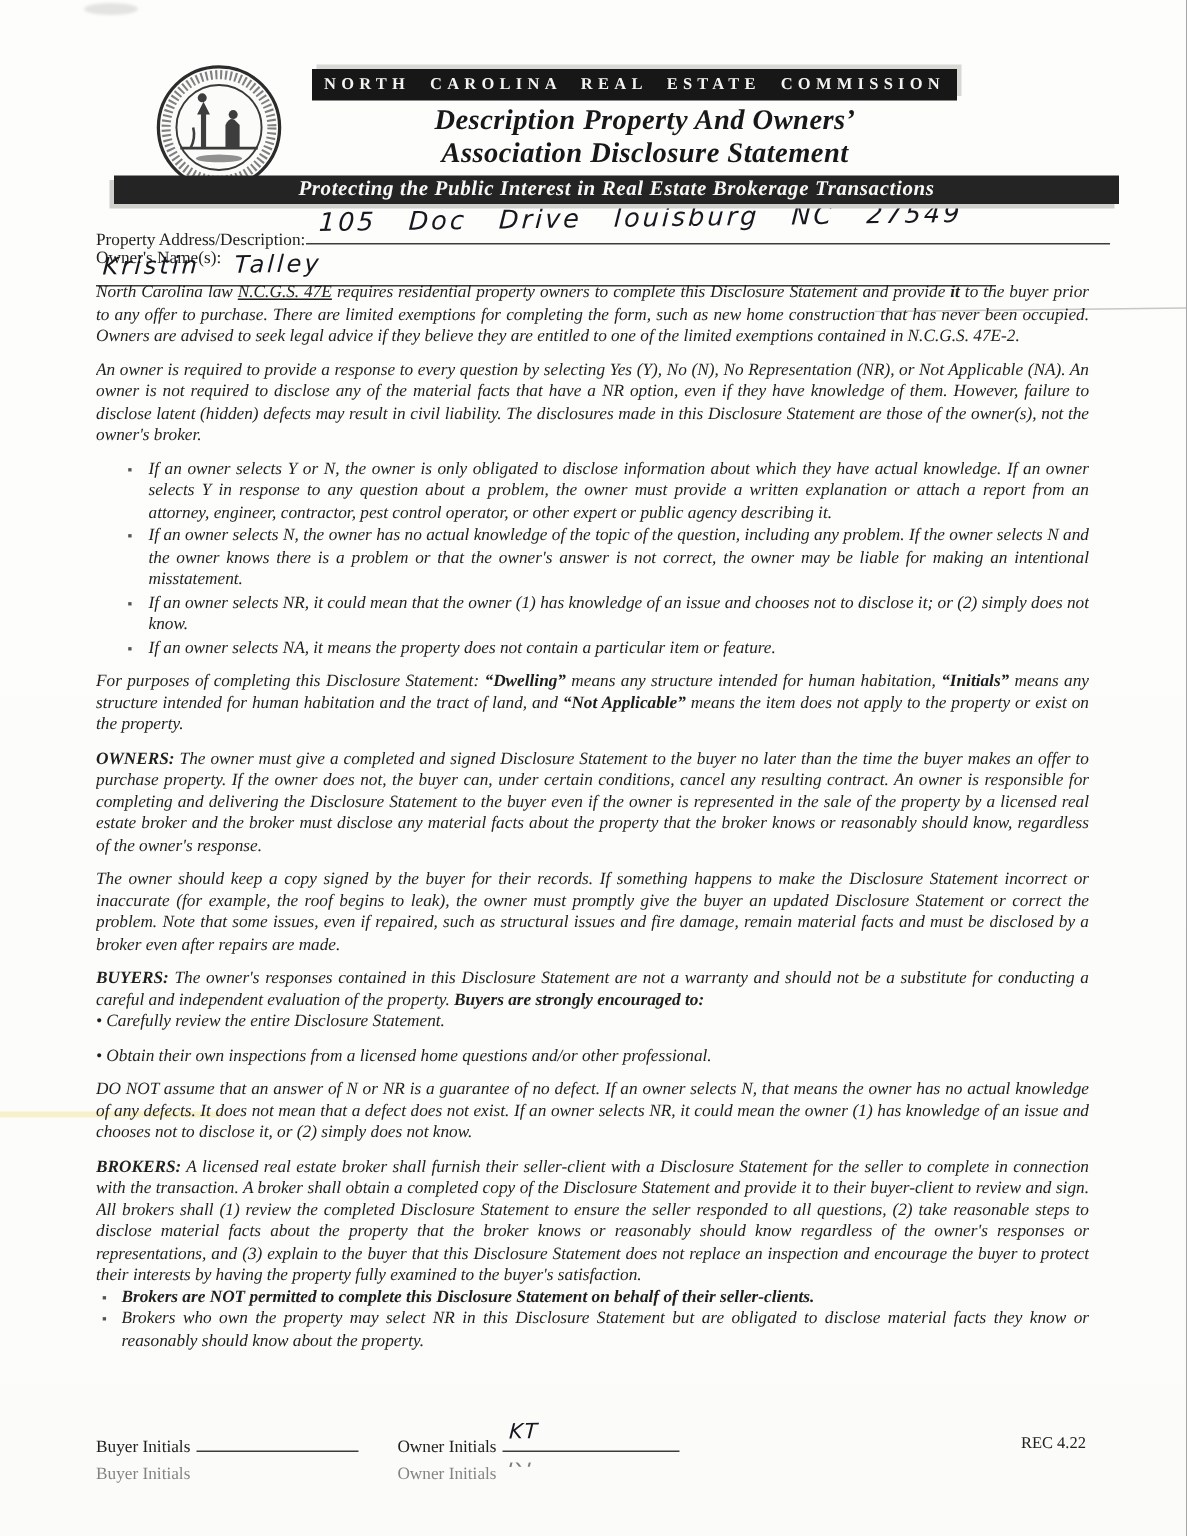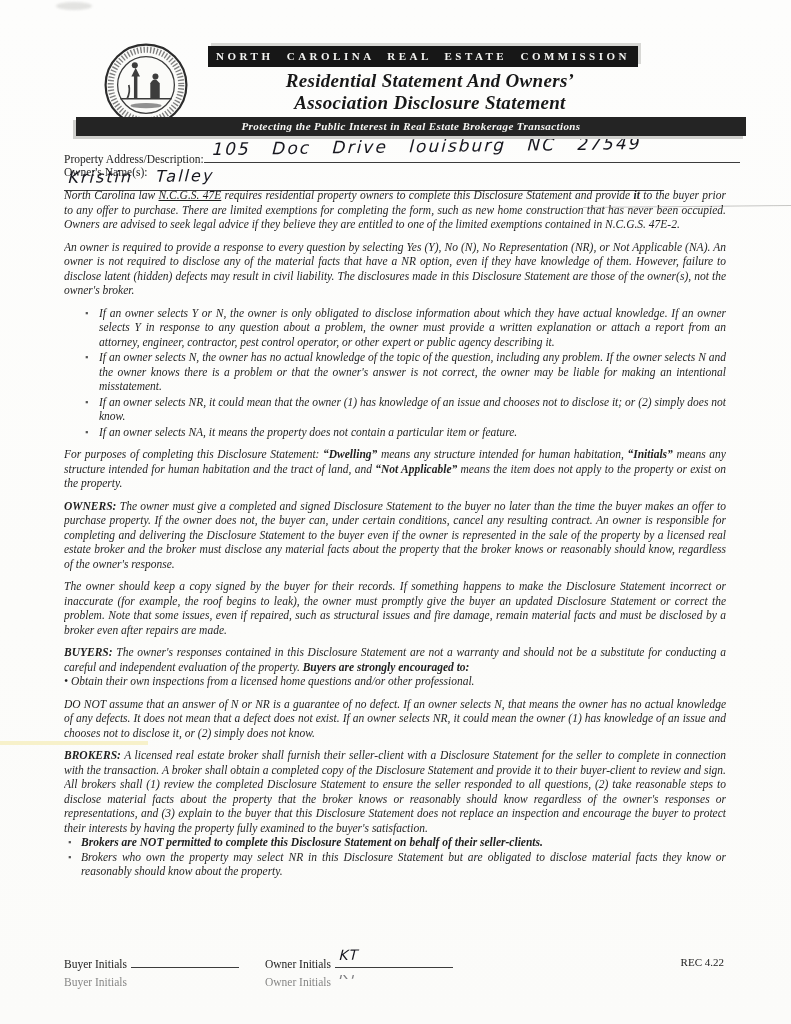--- a/index.html
+++ b/index.html
@@ -28,21 +28,21 @@
   .title1, .title2 {
     position:absolute; left:180px; width:500px; text-align:center;
     font-weight:bold; font-style:italic; font-size:19px; color:#181818;
     letter-spacing:.3px;
   }
   .title1 { top:70px; }
   .title2 { top:92px;font-style:italic; }
   .tagline-bar {
     position:absolute; left:76px; top:117px; width:670px; height:19px; z-index:2;
     background:#242424; color:#f8f8f6; text-align:center;
-    font-weight:bold; font-style:italic; font-size:11px; line-height:19px;
+    font-weight:bold; font-style:italic; font-size:14px; line-height:19px;
     letter-spacing:.4px; box-shadow:-3px 3px 0 #cfcfcc;
   }
   .field-row { position:absolute; left:64px; font-size:11.5px; color:#222; }
   .row-address { top:150px; width:682px; }
   .row-owner   { top:166px; width:682px; }
   .field-label { white-space:nowrap; }
   .fill-line {
     display:inline-block; position:relative; border-bottom:1.2px solid #3c3c3c;
     vertical-align:baseline; height:12px;
   }
@@ -102,21 +102,21 @@
       <line x1="20" y1="66" x2="80" y2="66" stroke="#3a3a3a" stroke-width="2"></line>
       <path d="M36 66 L36 40 L33 40 L38 30 L43 40 L40 40 L40 66 Z" fill="#3d3d3d"></path>
       <path d="M55 66 L55 48 Q58 42 62 44 L66 48 L66 66 Z" fill="#3d3d3d"></path>
       <circle cx="37" cy="27" r="3.5" fill="#3d3d3d"></circle>
       <circle cx="61" cy="40" r="3.5" fill="#3d3d3d"></circle>
       <path d="M28 66 Q32 58 30 50" stroke="#3d3d3d" stroke-width="2" fill="none"></path>
       <ellipse cx="50" cy="74" rx="18" ry="3" fill="#4a4a4a" opacity="0.6"></ellipse>
     </svg>
   </div>
   <div class="commission-bar">NORTH CAROLINA REAL ESTATE COMMISSION</div>
-  <div class="title1">Residential Statement And Owners’</div>
+  <div class="title1">Description Property And Owners’</div>
   <div class="title2">Association Disclosure Statement</div>
   <div class="tagline-bar">Protecting the Public Interest in Real Estate Brokerage Transactions</div>
 
   <div class="field-row row-address">
     <span class="field-label">Property Address/Description:</span><span class="fill-line addr"><span class="handwriting hw-address">105 Doc Drive louisburg NC 27549</span></span>
   </div>
   <div class="field-row row-owner">
     <span class="field-label">Owner's Name(s):</span><span class="fill-line own"><span class="handwriting hw-owner">Kristin Talley</span></span>
   </div>
 
@@ -133,20 +133,21 @@
       <div class="bullet-item">If an owner selects NA, it means the property does not contain a particular item or feature.</div>
     </div>
 
     <p><span>For purposes of completing this Disclosure Statement: </span><b>“Dwelling”</b><span> means any structure intended for human habitation, </span><b>“Initials”</b><span> means any structure intended for human habitation and the tract of land, and </span><b>“Not Applicable”</b><span> means the item does not apply to the property or exist on the property.</span></p>
 
     <p><b>OWNERS:</b><span> The owner must give a completed and signed Disclosure Statement to the buyer no later than the time the buyer makes an offer to purchase property. If the owner does not, the buyer can, under certain conditions, cancel any resulting contract. An owner is responsible for completing and delivering the Disclosure Statement to the buyer even if the owner is represented in the sale of the property by a licensed real estate broker and the broker must disclose any material facts about the property that the broker knows or reasonably should know, regardless of the owner's response.</span></p>
 
     <p>The owner should keep a copy signed by the buyer for their records. If something happens to make the Disclosure Statement incorrect or inaccurate (for example, the roof begins to leak), the owner must promptly give the buyer an updated Disclosure Statement or correct the problem. Note that some issues, even if repaired, such as structural issues and fire damage, remain material facts and must be disclosed by a broker even after repairs are made.</p>
 
     <p style="margin-bottom:0;"><b>BUYERS:</b><span> The owner's responses contained in this Disclosure Statement are not a warranty and should not be a substitute for conducting a careful and independent evaluation of the property. </span><b>Buyers are strongly encouraged to:</b></p>
+    <p class="dot-line">Carefully review the entire Disclosure Statement.</p>
     <p class="dot-line">Obtain their own inspections from a licensed home questions and/or other professional.</p>
     <p>DO NOT assume that an answer of N or NR is a guarantee of no defect. If an owner selects N, that means the owner has no actual knowledge of any defects. It does not mean that a defect does not exist. If an owner selects NR, it could mean the owner (1) has knowledge of an issue and chooses not to disclose it, or (2) simply does not know.</p>
 
     <p style="margin-bottom:0;"><b>BROKERS:</b><span> A licensed real estate broker shall furnish their seller-client with a Disclosure Statement for the seller to complete in connection with the transaction. A broker shall obtain a completed copy of the Disclosure Statement and provide it to their buyer-client to review and sign. All brokers shall (1) review the completed Disclosure Statement to ensure the seller responded to all questions, (2) take reasonable steps to disclose material facts about the property that the broker knows or reasonably should know regardless of the owner's responses or representations, and (3) explain to the buyer that this Disclosure Statement does not replace an inspection and encourage the buyer to protect their interests by having the property fully examined to the buyer's satisfaction.</span></p>
     <div class="bk-bullets">
       <div class="bk-item"><b>Brokers are NOT permitted to complete this Disclosure Statement on behalf of their seller-clients.</b></div>
       <div class="bk-item">Brokers who own the property may select NR in this Disclosure Statement but are obligated to disclose material facts they know or reasonably should know about the property.</div>
     </div>
 
   </div>

